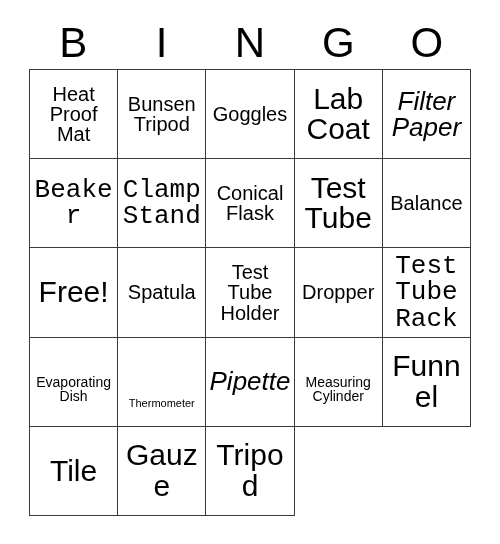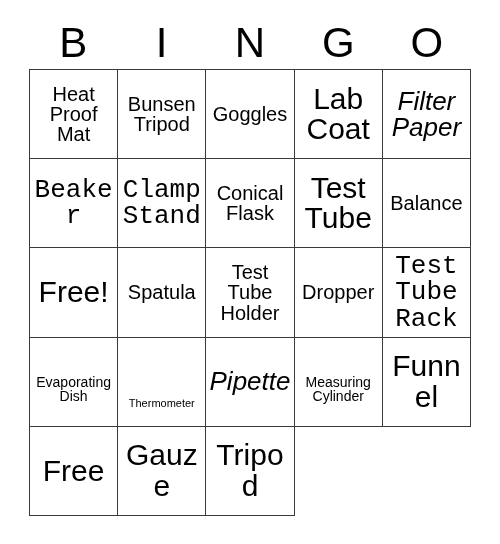--- a/index.html
+++ b/index.html
@@ -167,21 +167,21 @@
         <span class="cell-text">Pipette</span>
       </div>
       <div class="bingo-cell fs-sm">
         <span class="cell-text">Measuring
 Cylinder</span>
       </div>
       <div class="bingo-cell fs-xxl">
         <span class="cell-text">Funnel</span>
       </div>
       <div class="bingo-cell fs-xxl">
-        <span class="cell-text">Free</span>
+        <span class="cell-text">Tile</span>
       </div>
       <div class="bingo-cell fs-xxl">
         <span class="cell-text">Gauze</span>
       </div>
       <div class="bingo-cell fs-xxl">
         <span class="cell-text">Tripod</span>
       </div>
     </div>
 
 </div>

